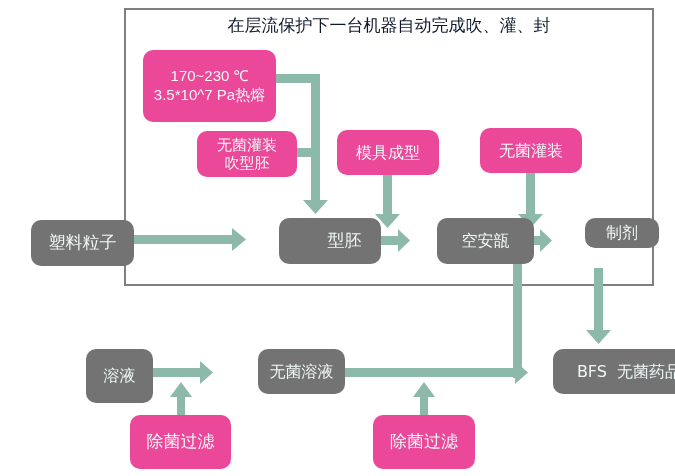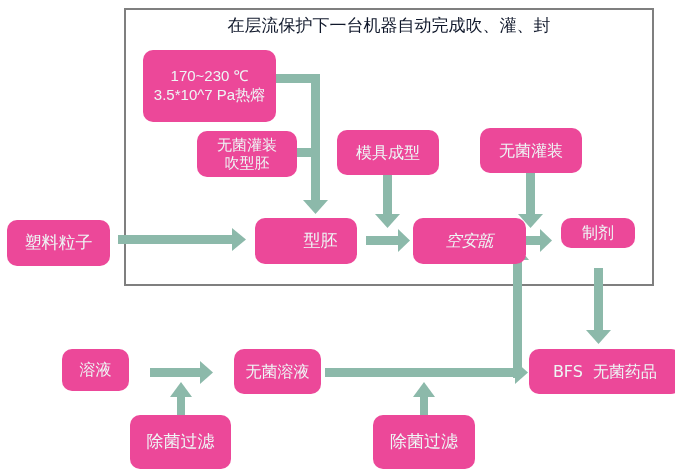--- a/index.html
+++ b/index.html
@@ -5,21 +5,21 @@
   html, body { margin:0; padding:0; background:#ffffff; }
   body { width:675px; height:476px; position:relative; overflow:hidden;
          font-family:"DejaVu Sans", sans-serif; }
   .frame { position:absolute; left:124px; top:8px; width:530px; height:278px;
            border:2px solid #7f7f7f; box-sizing:border-box; }
   .title { position:absolute; left:124px; top:14px; width:530px; text-align:center;
            font-family:"DejaVu Serif", serif; font-size:17px; color:#0f172a; }
   .box { position:absolute; border-radius:10px; color:#eef7f6; display:flex;
          align-items:center; justify-content:center; text-align:center;
          font-size:16px; line-height:1.25; box-sizing:border-box; }
-  .teal { background:#ec4899; }
+  .teal { background:#737373;margin-left:24px; }
   .green { background:#ec4899; }
   svg.arrows { position:absolute; left:0; top:0; }
 </style>
 </head>
 <body>
 
 <div class="frame"></div>
 <div class="title">在层流保护下一台机器自动完成吹、灌、封</div>
 
 <svg class="arrows" width="675" height="476">
@@ -67,21 +67,21 @@
 
 <div class="box green" style="left:143px;top:50px;width:133px;height:72px;white-space:pre-line;font-family:'Liberation Sans',sans-serif;font-size:15px;">170~230 ℃
 3.5*10^7 Pa热熔</div>
 <div class="box green" style="left:197px;top:131px;width:100px;height:46px;white-space:pre-line;font-size:15px;line-height:1.2;">无菌灌装
 吹型胚</div>
 <div class="box green" style="left:337px;top:130px;width:102px;height:45px;">模具成型</div>
 <div class="box green" style="left:480px;top:128px;width:102px;height:45px;">无菌灌装</div>
 
 <div class="box teal" style="left:7px;top:220px;width:103px;height:46px;font-size:17px;">塑料粒子</div>
 <div class="box teal" style="left:255px;top:218px;width:102px;height:46px;font-size:17px;padding-left:29px;">型胚</div>
-<div class="box teal" style="left:413px;top:218px;width:113px;height:46px;font-style:italic;">空安瓿</div>
+<div class="box teal" style="left:413px;top:218px;width:97px;height:46px;">空安瓿</div>
 <div class="box teal" style="left:561px;top:218px;width:74px;height:30px;">制剂</div>
 
-<div class="box teal" style="left:62px;top:349px;width:67px;height:42px;">溶液</div>
+<div class="box teal" style="left:62px;top:349px;width:67px;height:54px;">溶液</div>
 <div class="box teal" style="left:234px;top:349px;width:87px;height:45px;">无菌溶液</div>
 <div class="box teal" style="left:529px;top:349px;width:152px;height:45px;white-space:pre;">BFS  无菌药品</div>
 
 <div class="box green" style="left:130px;top:415px;width:101px;height:54px;font-size:17px;">除菌过滤</div>
 <div class="box green" style="left:373px;top:415px;width:102px;height:54px;font-size:17px;">除菌过滤</div>
 
 </body></html>

